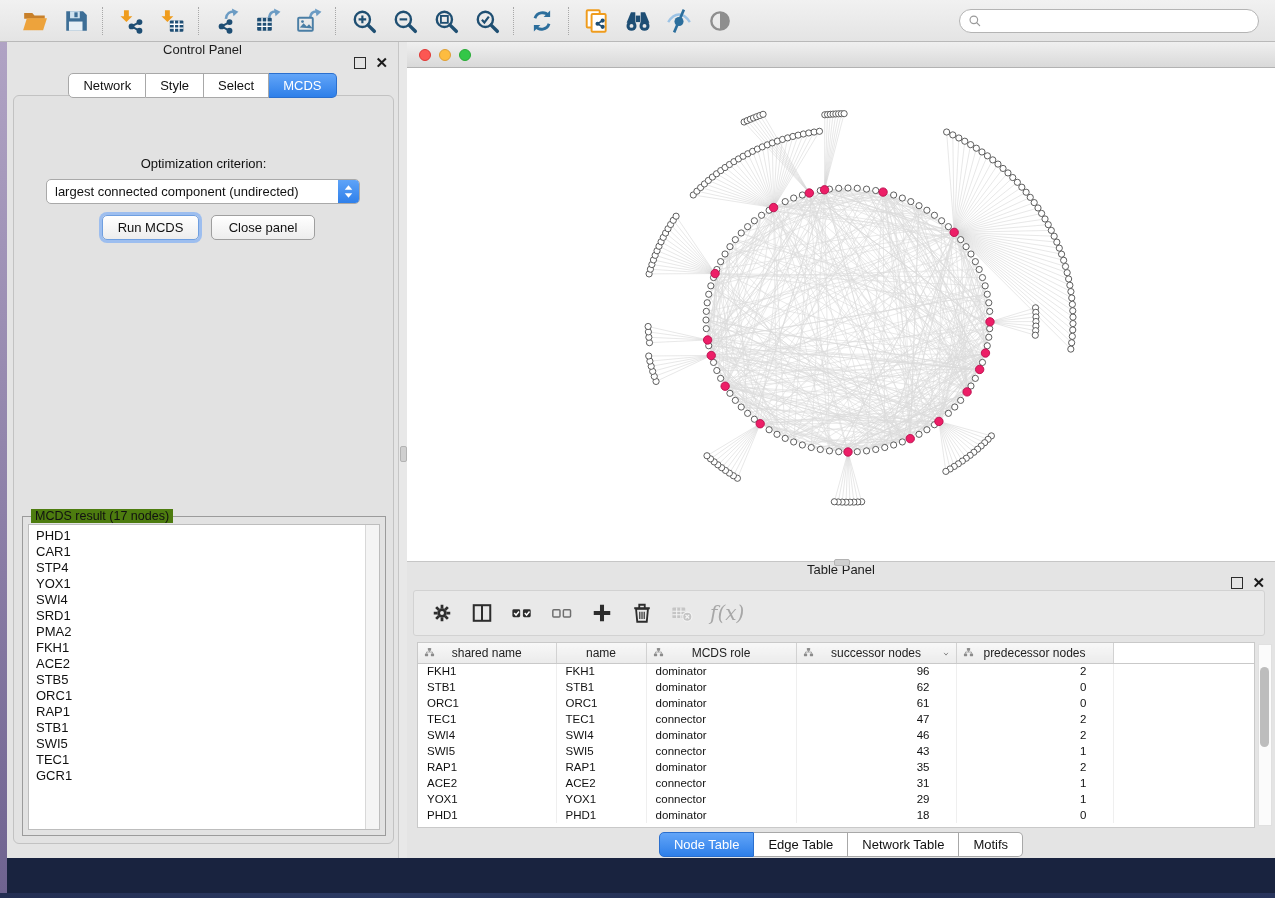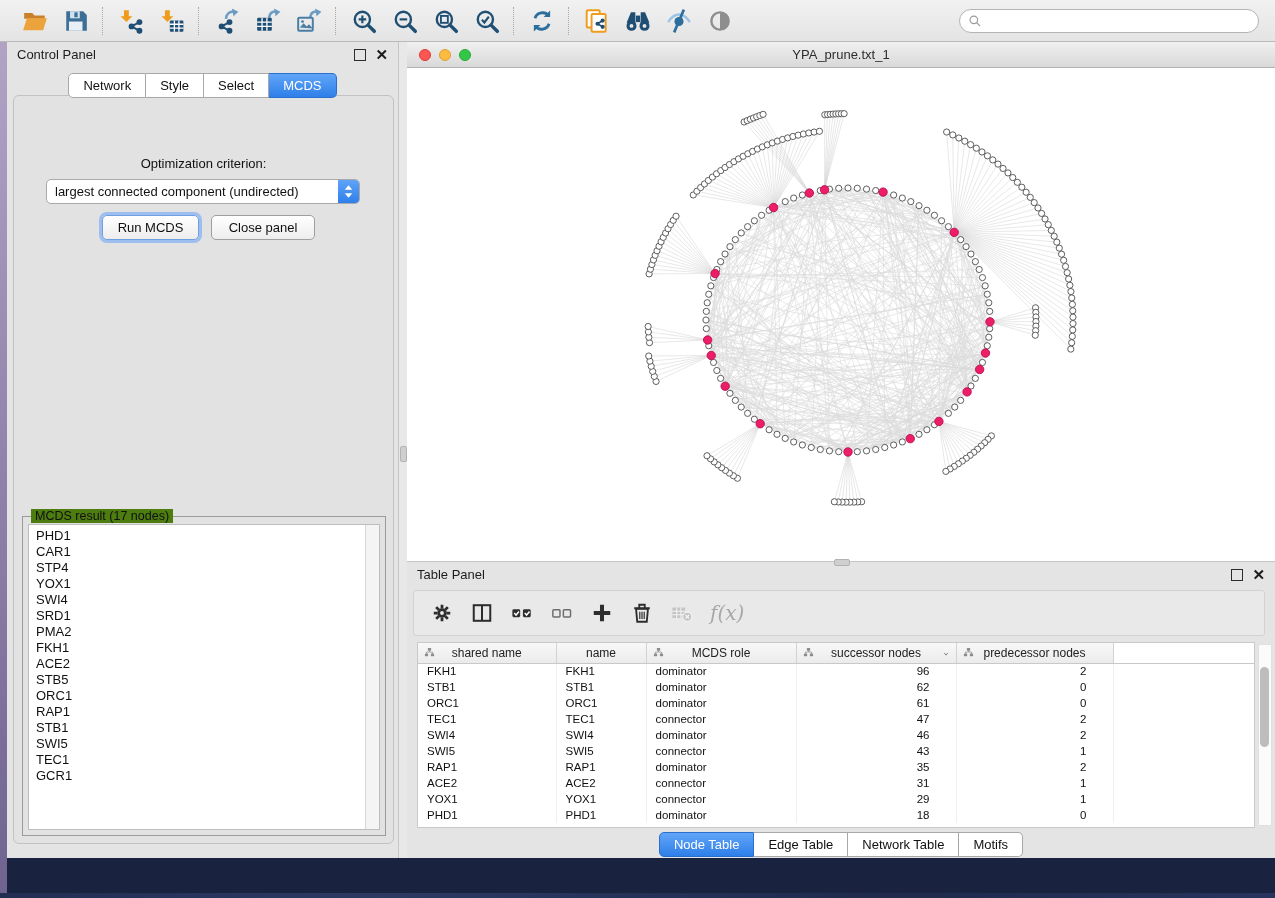--- a/index.html
+++ b/index.html
@@ -16,21 +16,21 @@
   #search-wrap{margin-left:auto;margin-right:8px;}
   #search-box{width:300px;height:24px;border:1px solid #b4b4b4;border-radius:13px;background:#fff;
     display:flex;align-items:center;padding:0 8px;box-sizing:border-box;}
   #search-box svg{width:14px;height:14px;margin-right:6px;}
   #search-input{border:none;outline:none;flex:1;font-size:12px;background:transparent;}
   
   #left-strip{left:0;top:42px;width:7px;height:851px;background:linear-gradient(#b0a3c4,#8d80a8 55%,#6f6390);}
   #bottom-strip{left:0;top:893px;width:1275px;height:5px;background:linear-gradient(90deg,#232e52,#2c3a63 30%,#1f2a4c 70%,#28345c);}
   
   #control-panel{left:7px;top:42px;width:392px;height:816px;background:#e4e4e4;box-sizing:border-box;border-right:1px solid #c6c6c6;}
-  .panel-header{height:25px;display:flex;align-items:center;padding:0 10px;font-size:13px;color:#1d1d1d;}
+  .panel-header{height:25px;display:flex;align-items:center;padding:0 10px;font-size:13px;color:#1d1d1d;flex-direction:column;}
   .panel-hicons{margin-left:auto;display:flex;align-items:center;gap:9px;}
   .float-glyph{width:10px;height:10px;border:1.6px solid #2c2c2c;display:inline-block;}
   .close-glyph{font-size:15px;font-weight:bold;color:#1a1a1a;line-height:10px;}
   #cp-tabs{position:absolute;left:0;top:31px;width:100%;display:flex;justify-content:center;z-index:2;}
   .tab{font-size:13px;padding:4px 14px;background:#fff;border:1px solid #a8a8a8;border-left:none;color:#111;cursor:pointer;}
   .tab:first-child{border-left:1px solid #a8a8a8;border-radius:5px 0 0 5px;}
   .tab:last-child{border-radius:0 5px 5px 0;}
   .tab.active{background:linear-gradient(#62a5f8,#2e7fe9);color:#fff;border-color:#2a6fce;}
   #cp-box{position:absolute;left:6px;top:53px;width:379px;height:747px;border:1px solid #c2c2c2;border-radius:6px;background:#e2e2e2;}
   #opt-label{position:absolute;left:0;top:60px;width:100%;text-align:center;font-size:13px;color:#111;}
@@ -327,21 +327,20 @@
 
   <div id="v-splitter" class="abs">
     <div id="v-handle"></div>
   </div>
 
   <div id="net-window" class="abs">
     <div id="net-titlebar">
       <span class="traffic t-red"></span>
       <span class="traffic t-yellow"></span>
       <span class="traffic t-green"></span>
-      <span id="net-title">YPA_prune.txt_1</span>
     </div>
     <div id="net-canvas-wrap">
       <svg id="net-svg" width="868" height="494" viewBox="0 0 868 494">
           <g stroke="#8f8f8f" stroke-width="0.6" opacity="0.32">
             <line x1="301.72849018274127" y1="277.7519225061289" x2="486.6444040730489" y2="376.99477709335395"></line>
             <line x1="581.7851703150811" y1="269.2294573730468" x2="553.6561743213554" y2="171.6434913708489"></line>
             <line x1="578.1614673330478" y1="217.83588604646727" x2="431.7127556493197" y2="120.28262213250434"></line>
             <line x1="575.464078388305" y1="294.4300094200173" x2="459.5347192952473" y2="382.870721701343"></line>
             <line x1="441" y1="120" x2="354.55587708076166" y2="147.27735908155694"></line>
             <line x1="431.7127556493197" y1="383.71737786749566" x2="582.6959670998817" y2="260.6332130583789"></line>

